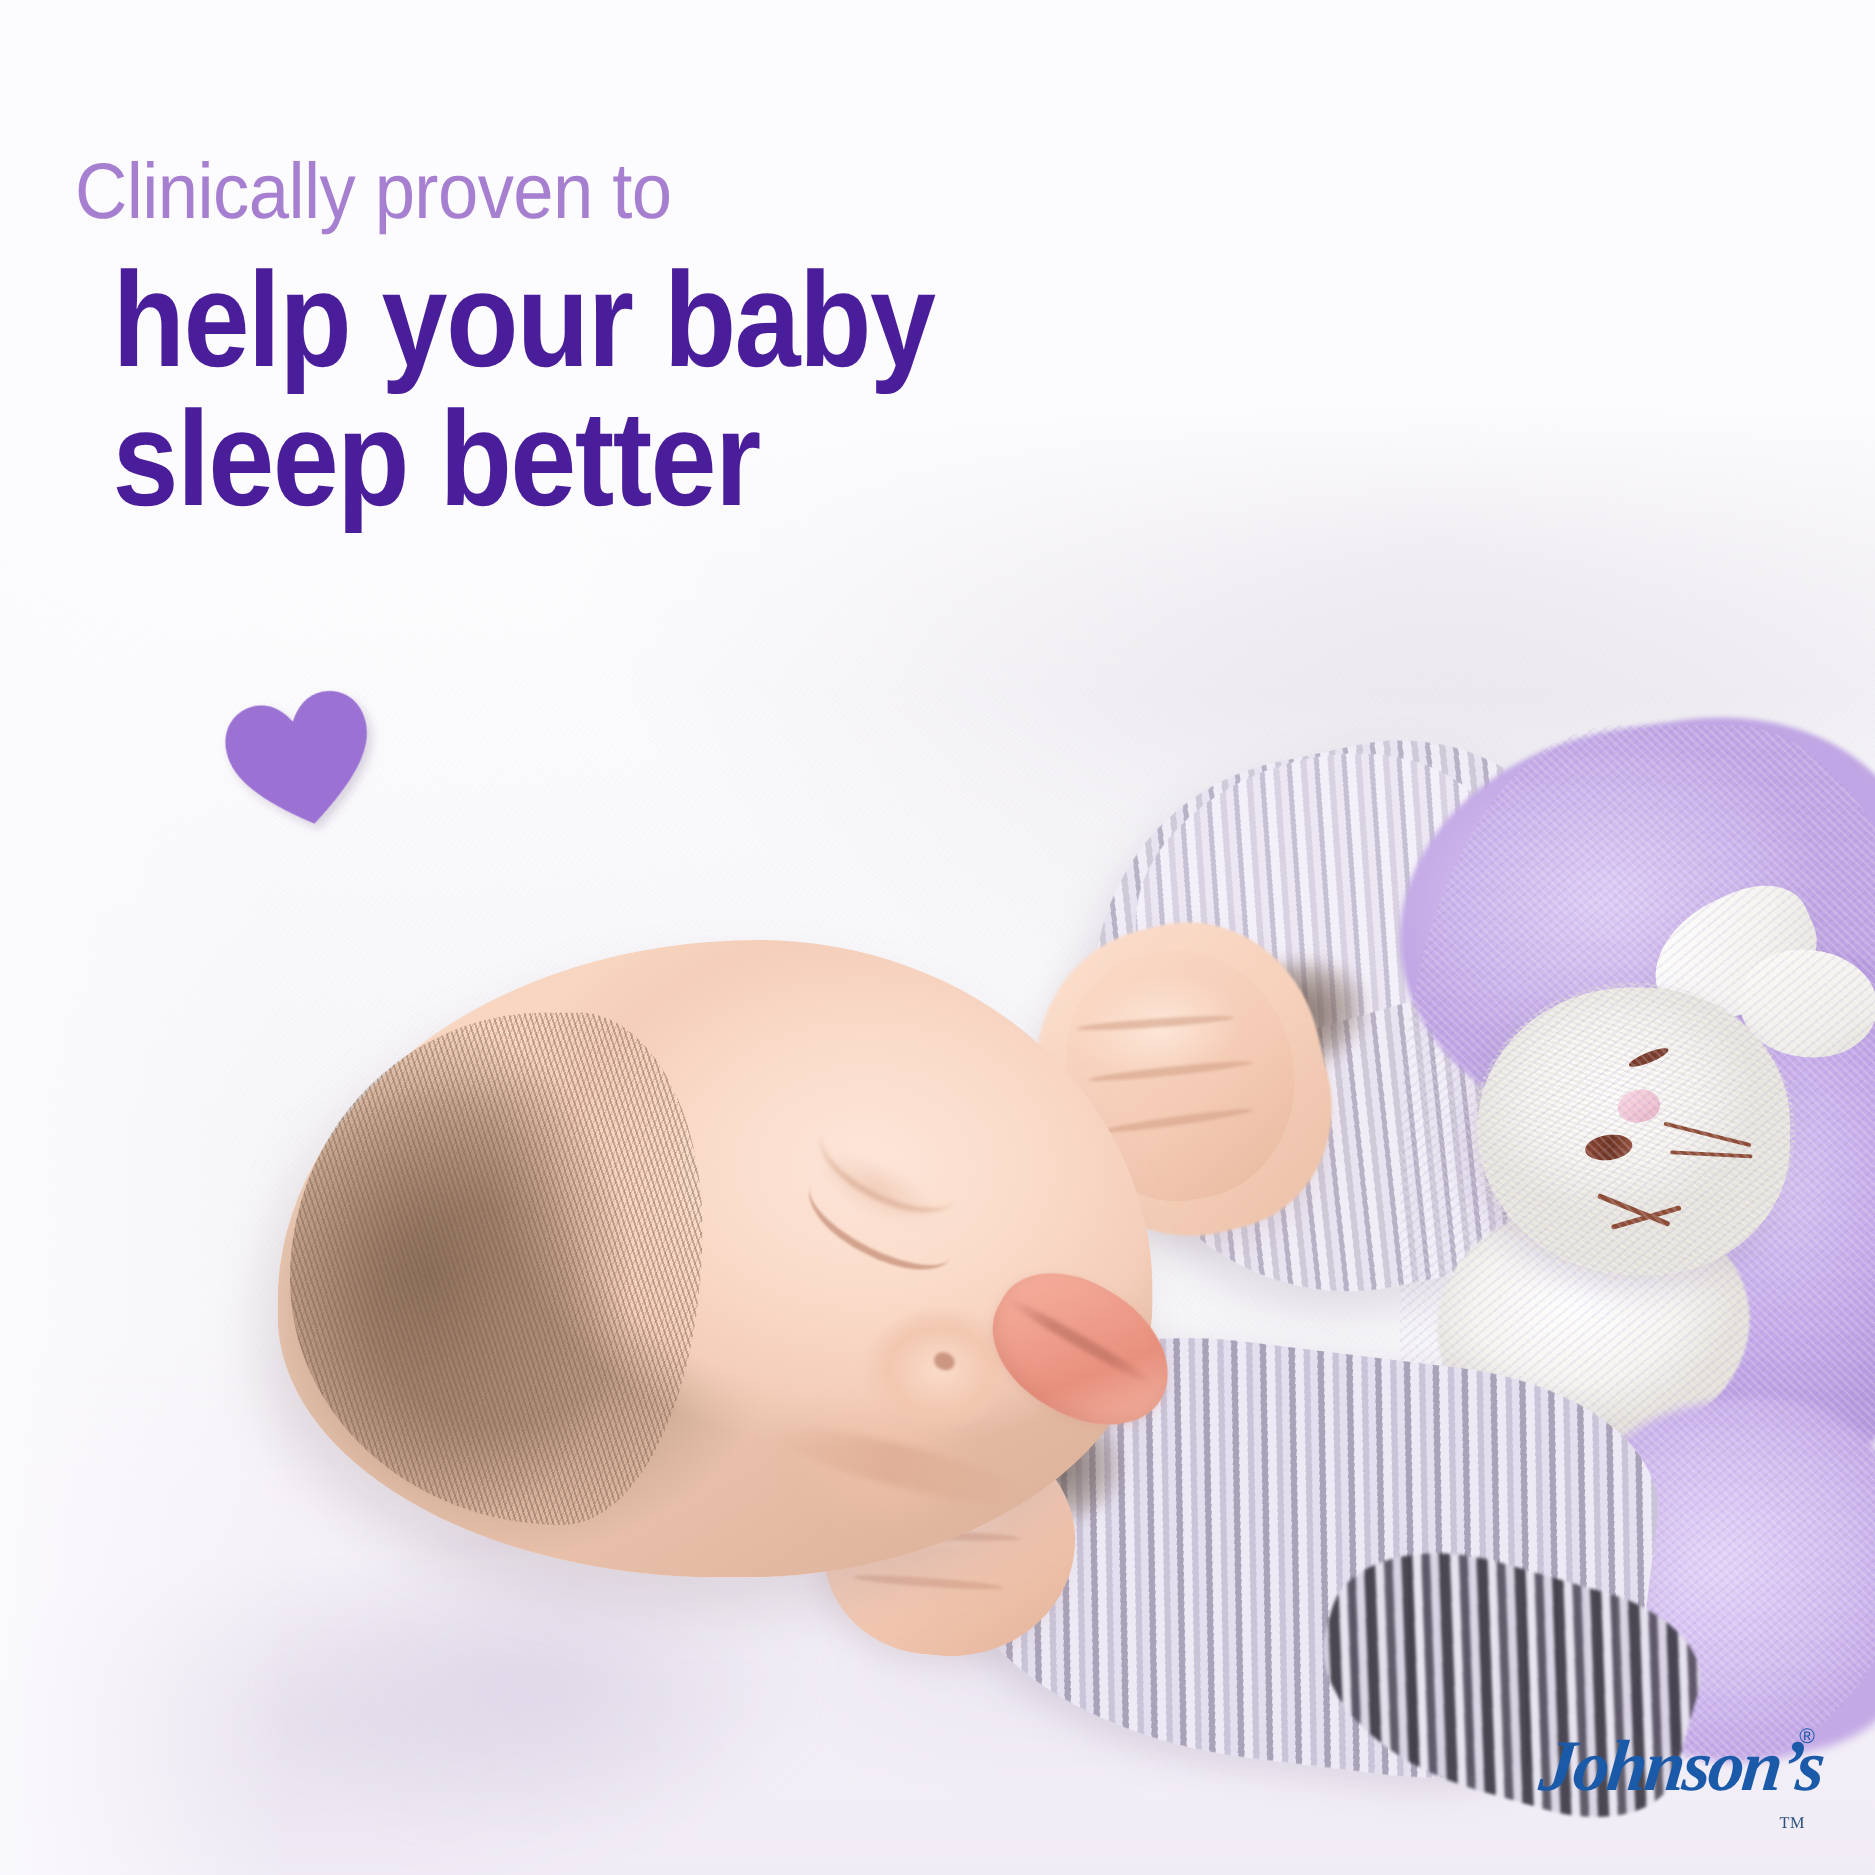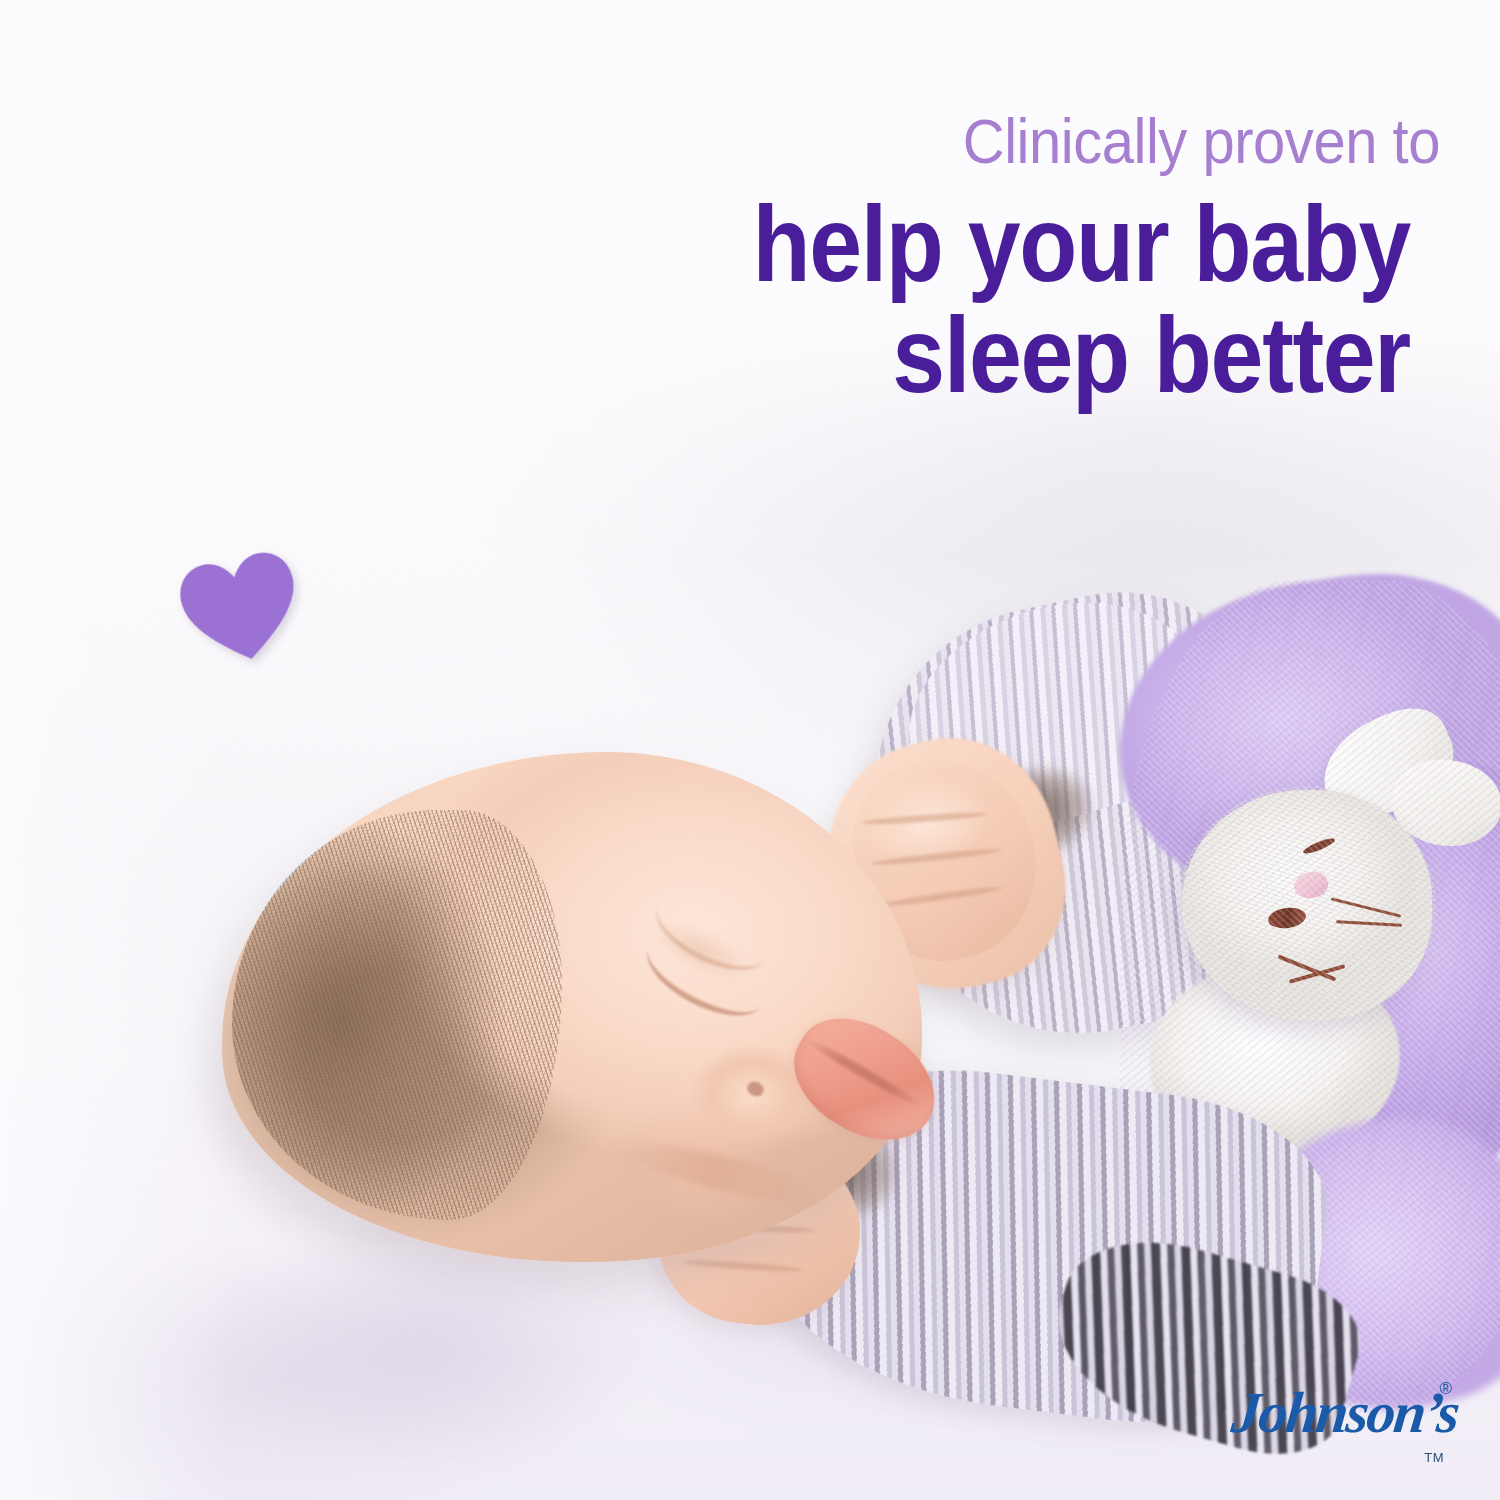--- a/index.html
+++ b/index.html
@@ -359,22 +359,22 @@
     pointer-events:none;
   }
   .blur-veil-left {
     position:absolute; left:0; top:0; width:230px; height:1500px;
     background:linear-gradient(90deg, rgba(251,250,253,.92) 0%, rgba(251,250,253,0) 100%);
     pointer-events:none;
   }
 
   
   .headline-block {
-    position:absolute; left:0; top:108px; width:1500px;
-    text-align:right;
+    position:absolute; left:0; top:120px; width:1500px;
+    text-align:left;
     z-index:40;
   }
   .eyebrow {
     display:block;
     font-family:"Liberation Sans", sans-serif;
     font-size:63px;
     font-weight:400;
     letter-spacing:-0.5px;
     line-height:1.05;
     color:#a77fd0;
@@ -426,21 +426,21 @@
     position:absolute;
     right:-2px; top:2px;
     font-family:"Liberation Sans", sans-serif;
     font-size:17px;
     color:#1a5aa8;
     line-height:1;
   }
   .brand-tm {
     position:absolute;
     right:6px; bottom:-4px;
-    font-family:Liberation Sans, sans-serif;
+    font-family:Liberation Serif, serif;
     font-size:13px;
     color:#2a4f7a;
     line-height:1;
     letter-spacing:.5px;
   }
 </style>
 </head>
 <body>
 
 <div id="ad-canvas">

